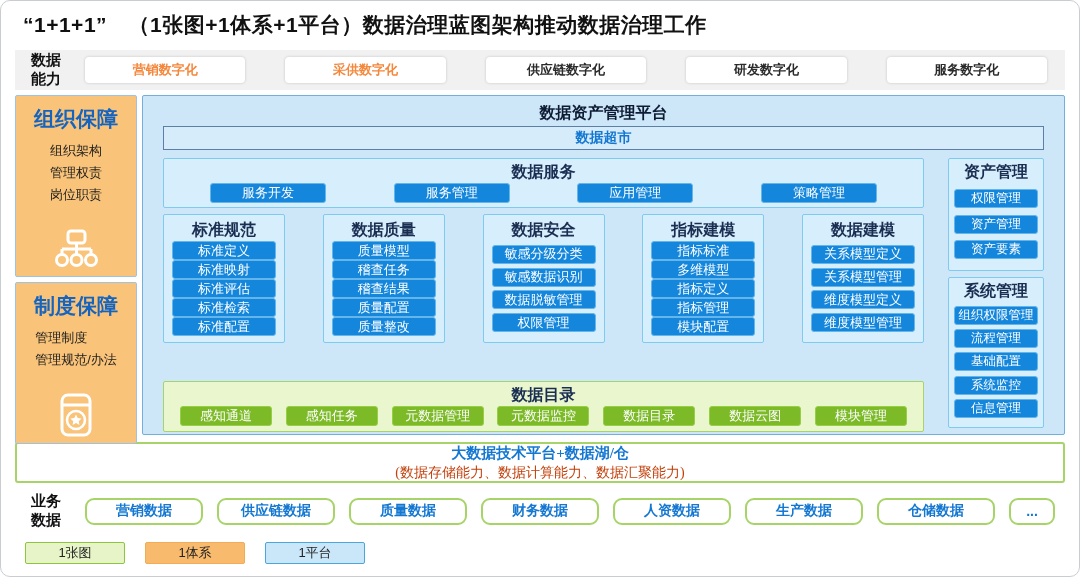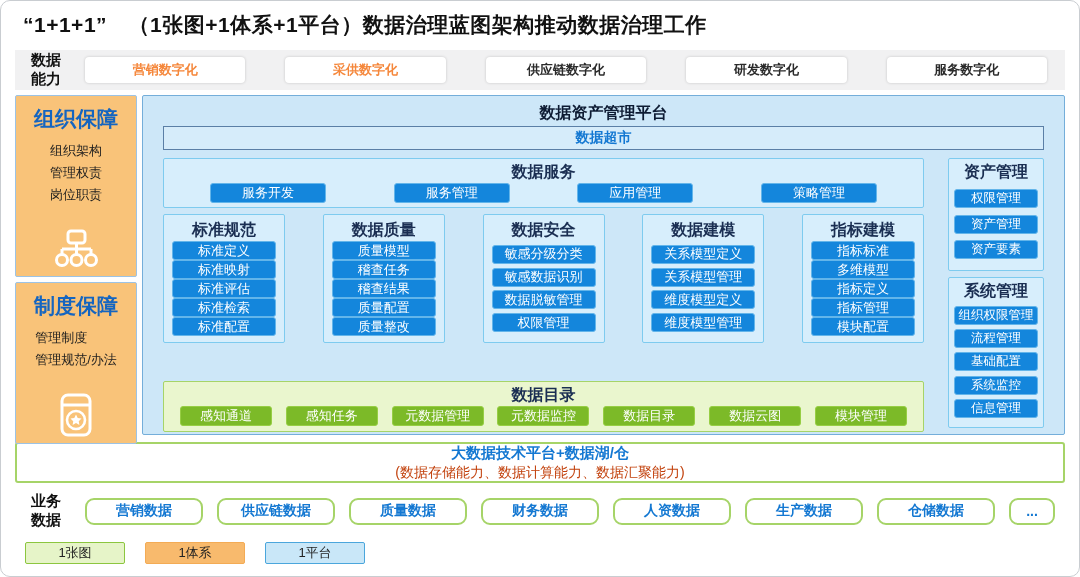--- a/index.html
+++ b/index.html
@@ -47,21 +47,21 @@
   .catalog-items { flex:1; display:flex; align-items:center; justify-content:space-between; padding:0 16px 5px; }
   .btn.green { background:#7cba28; border-color:#97ce44; width:92px; height:20px; }
 
   .content-right { width:112px; display:flex; flex-direction:column; gap:6px;padding-left:16px; }
   .right-box { display:flex; flex-direction:column; padding:0 5px 5px; }
   .asset-box { height:113px; }
   .sys-box { flex:1; }
   .right-box .col-items .btn { height:19px; font-size:12.5px; }
 
   
-  .bigdata { margin:7px 14px 0; height:41px; background:#fff; border:2px solid #a6d468; border-radius:3px; display:flex; flex-direction:column; align-items:center; justify-content:center; }
+  .bigdata { margin:7px 14px 0; height:41px; background:#fff; border:2px solid #a6d468; border-radius:3px; display:flex; flex-direction:column; align-items:center; justify-content:center;font-family:Liberation Serif, serif; }
   .bigdata-title { font-size:15px; font-weight:bold; color:#1478d2; }
   .bigdata-sub { font-size:14px; color:#c2410c; margin-top:1px; }
 
   
   .biz-band { margin:6px 14px 0; height:44px; display:flex; align-items:center; }
   .biz-items { flex:1; display:flex; gap:14px; margin:0 10px 0 12px; align-items:center; }
   .biz-btn { flex:1; height:27px; background:#fff; border:2px solid #a6d468; border-radius:9px; display:flex; align-items:center; justify-content:center; font-size:14px; font-weight:bold; color:#1478d2; cursor:pointer; }
   .biz-btn:last-child { flex:0 0 46px; }
 
   
@@ -176,38 +176,38 @@
               <div class="sec-title">数据安全</div>
               <div class="col-items">
 
               <div class="btn">敏感分级分类</div>
                   <div class="btn">敏感数据识别</div>
                   <div class="btn">数据脱敏管理</div>
                   <div class="btn">权限管理</div>
                 </div>
             </div>
             <div class="sec-box column">
-              <div class="sec-title">数据建模</div>
-              <div class="col-items">
-
-              <div class="btn">关系模型定义</div>
-                  <div class="btn">关系模型管理</div>
-                  <div class="btn">维度模型定义</div>
-                  <div class="btn">维度模型管理</div>
-                </div>
-            </div>
-            <div class="sec-box column">
               <div class="sec-title">指标建模</div>
               <div class="col-items">
 
               <div class="btn">指标标准</div>
                   <div class="btn">多维模型</div>
                   <div class="btn">指标定义</div>
                   <div class="btn">指标管理</div>
                   <div class="btn">模块配置</div>
+                </div>
+            </div>
+            <div class="sec-box column">
+              <div class="sec-title">数据建模</div>
+              <div class="col-items">
+
+              <div class="btn">关系模型定义</div>
+                  <div class="btn">关系模型管理</div>
+                  <div class="btn">维度模型定义</div>
+                  <div class="btn">维度模型管理</div>
                 </div>
             </div>
           </div>
 
           <div class="catalog-box">
             <div class="sec-title">数据目录</div>
             <div class="catalog-items">
 
             <div class="btn green">感知通道</div>
                 <div class="btn green">感知任务</div>

